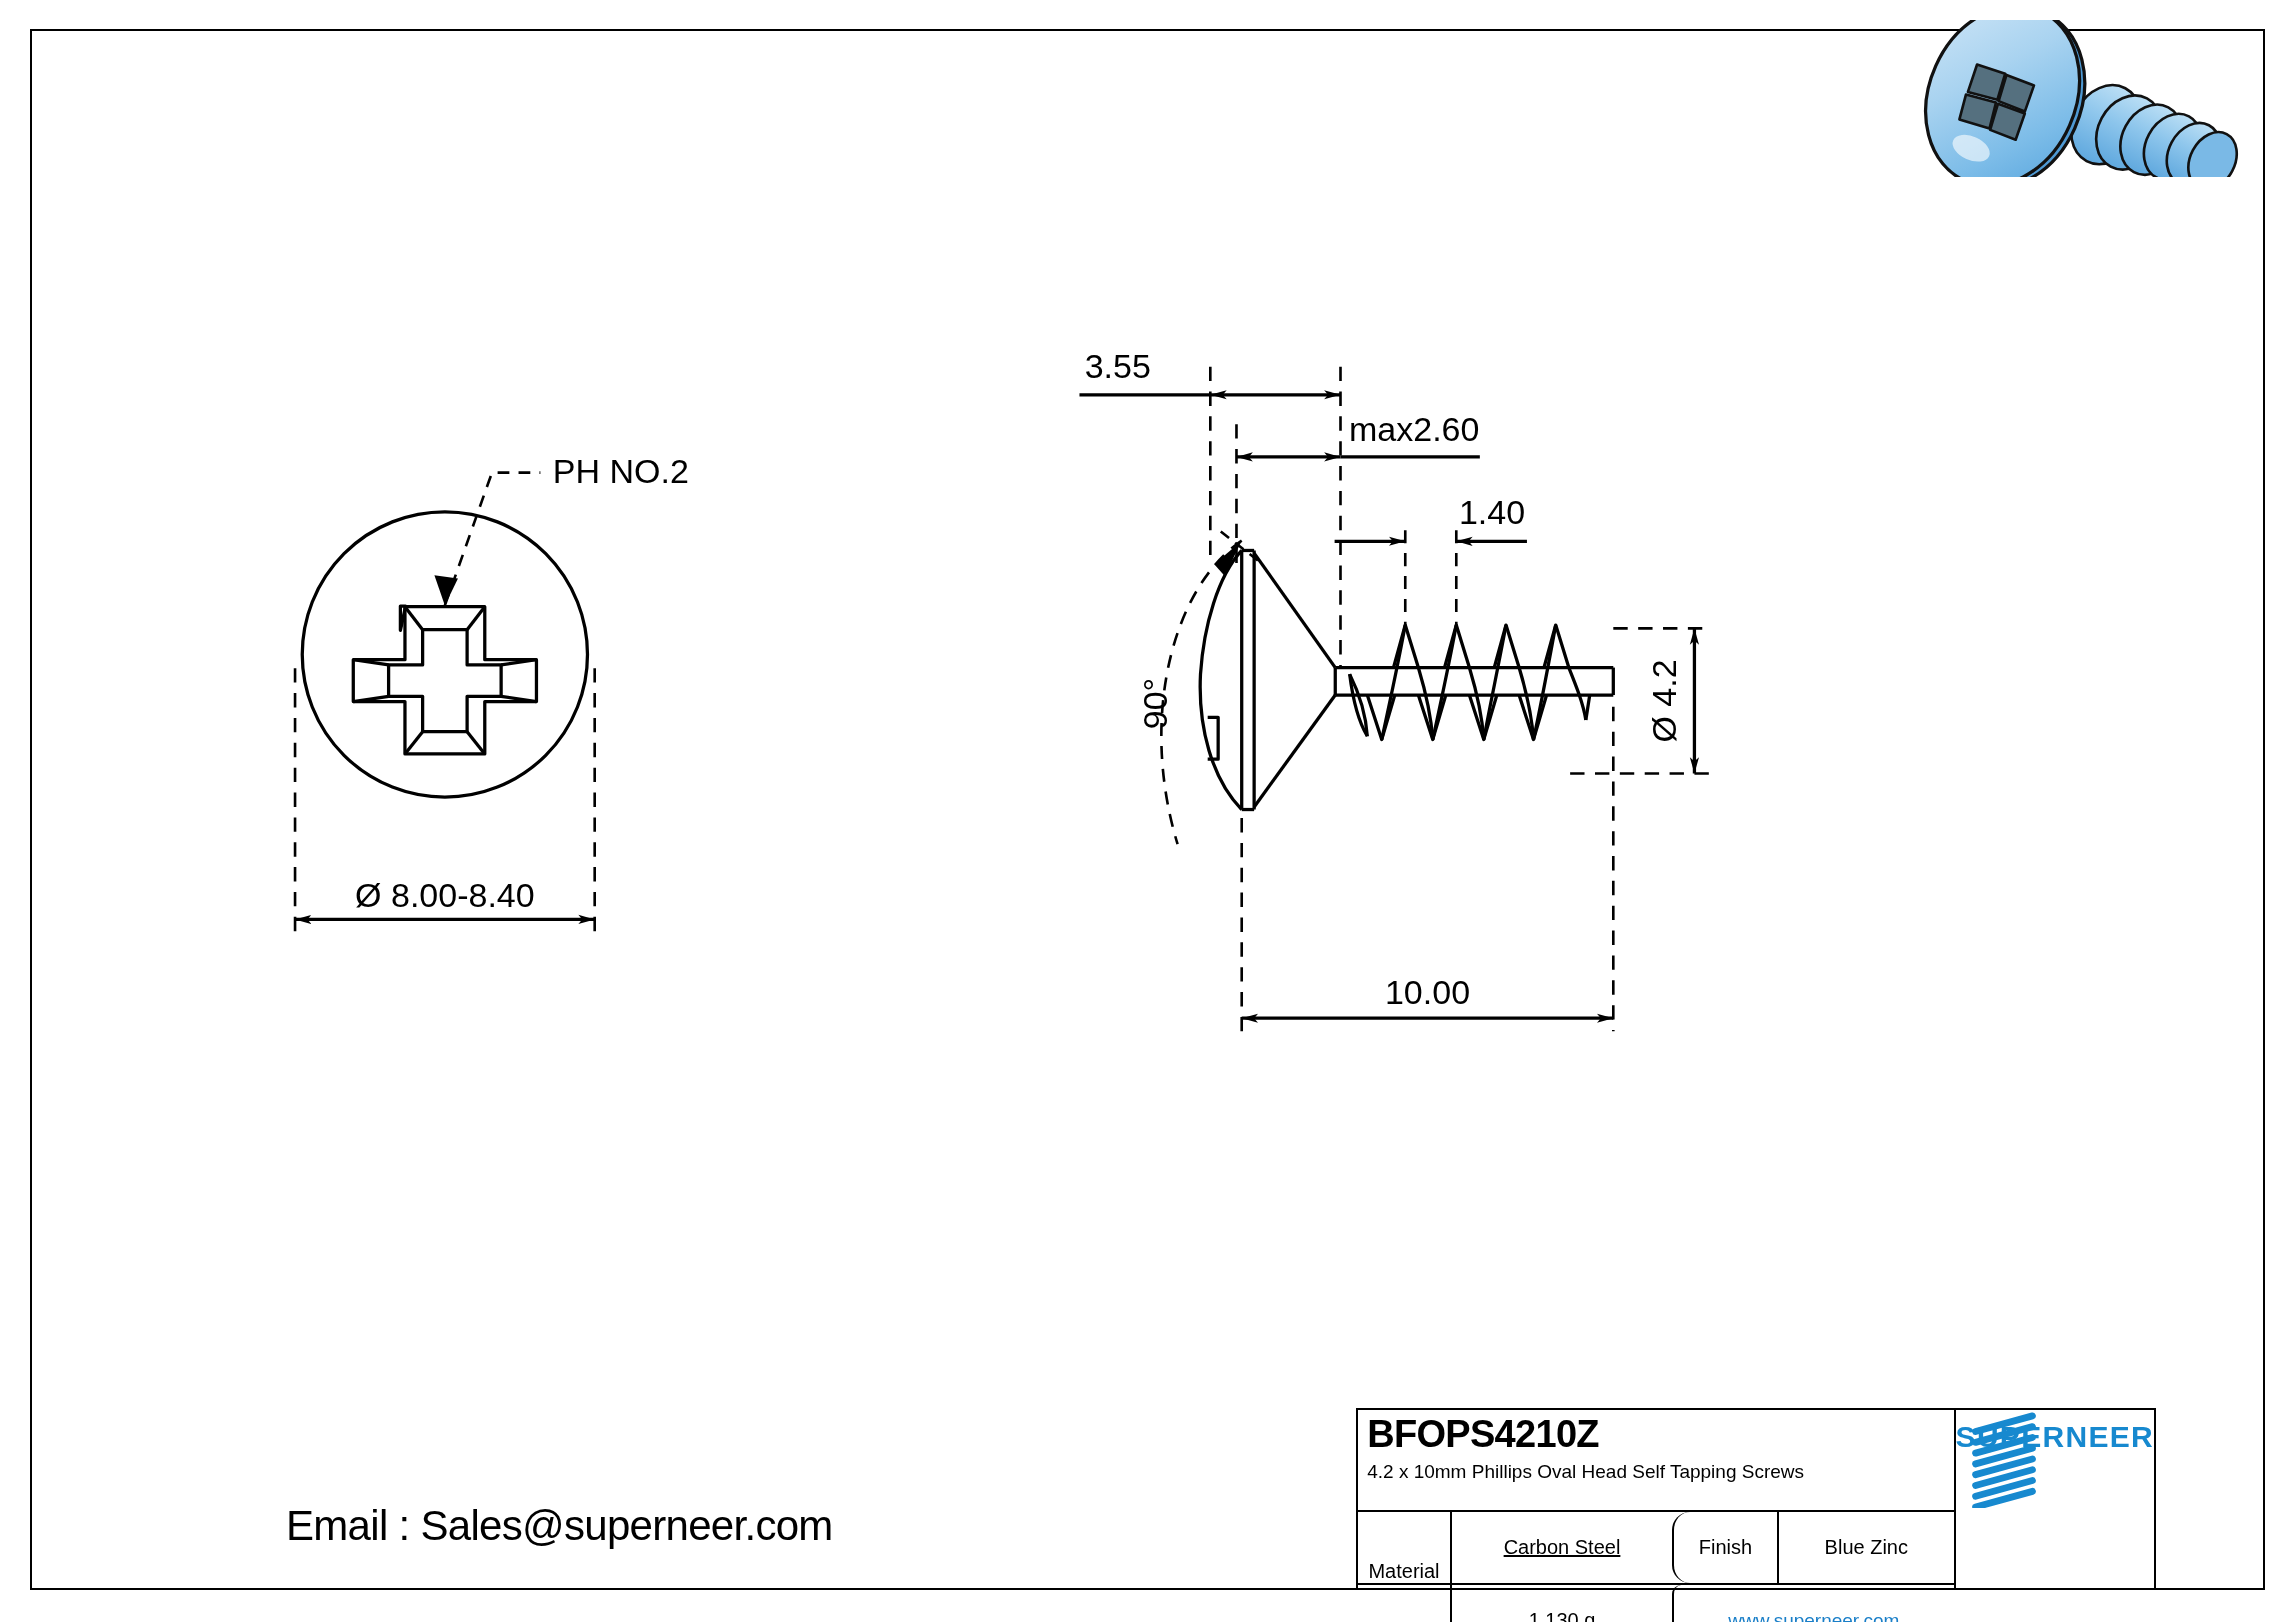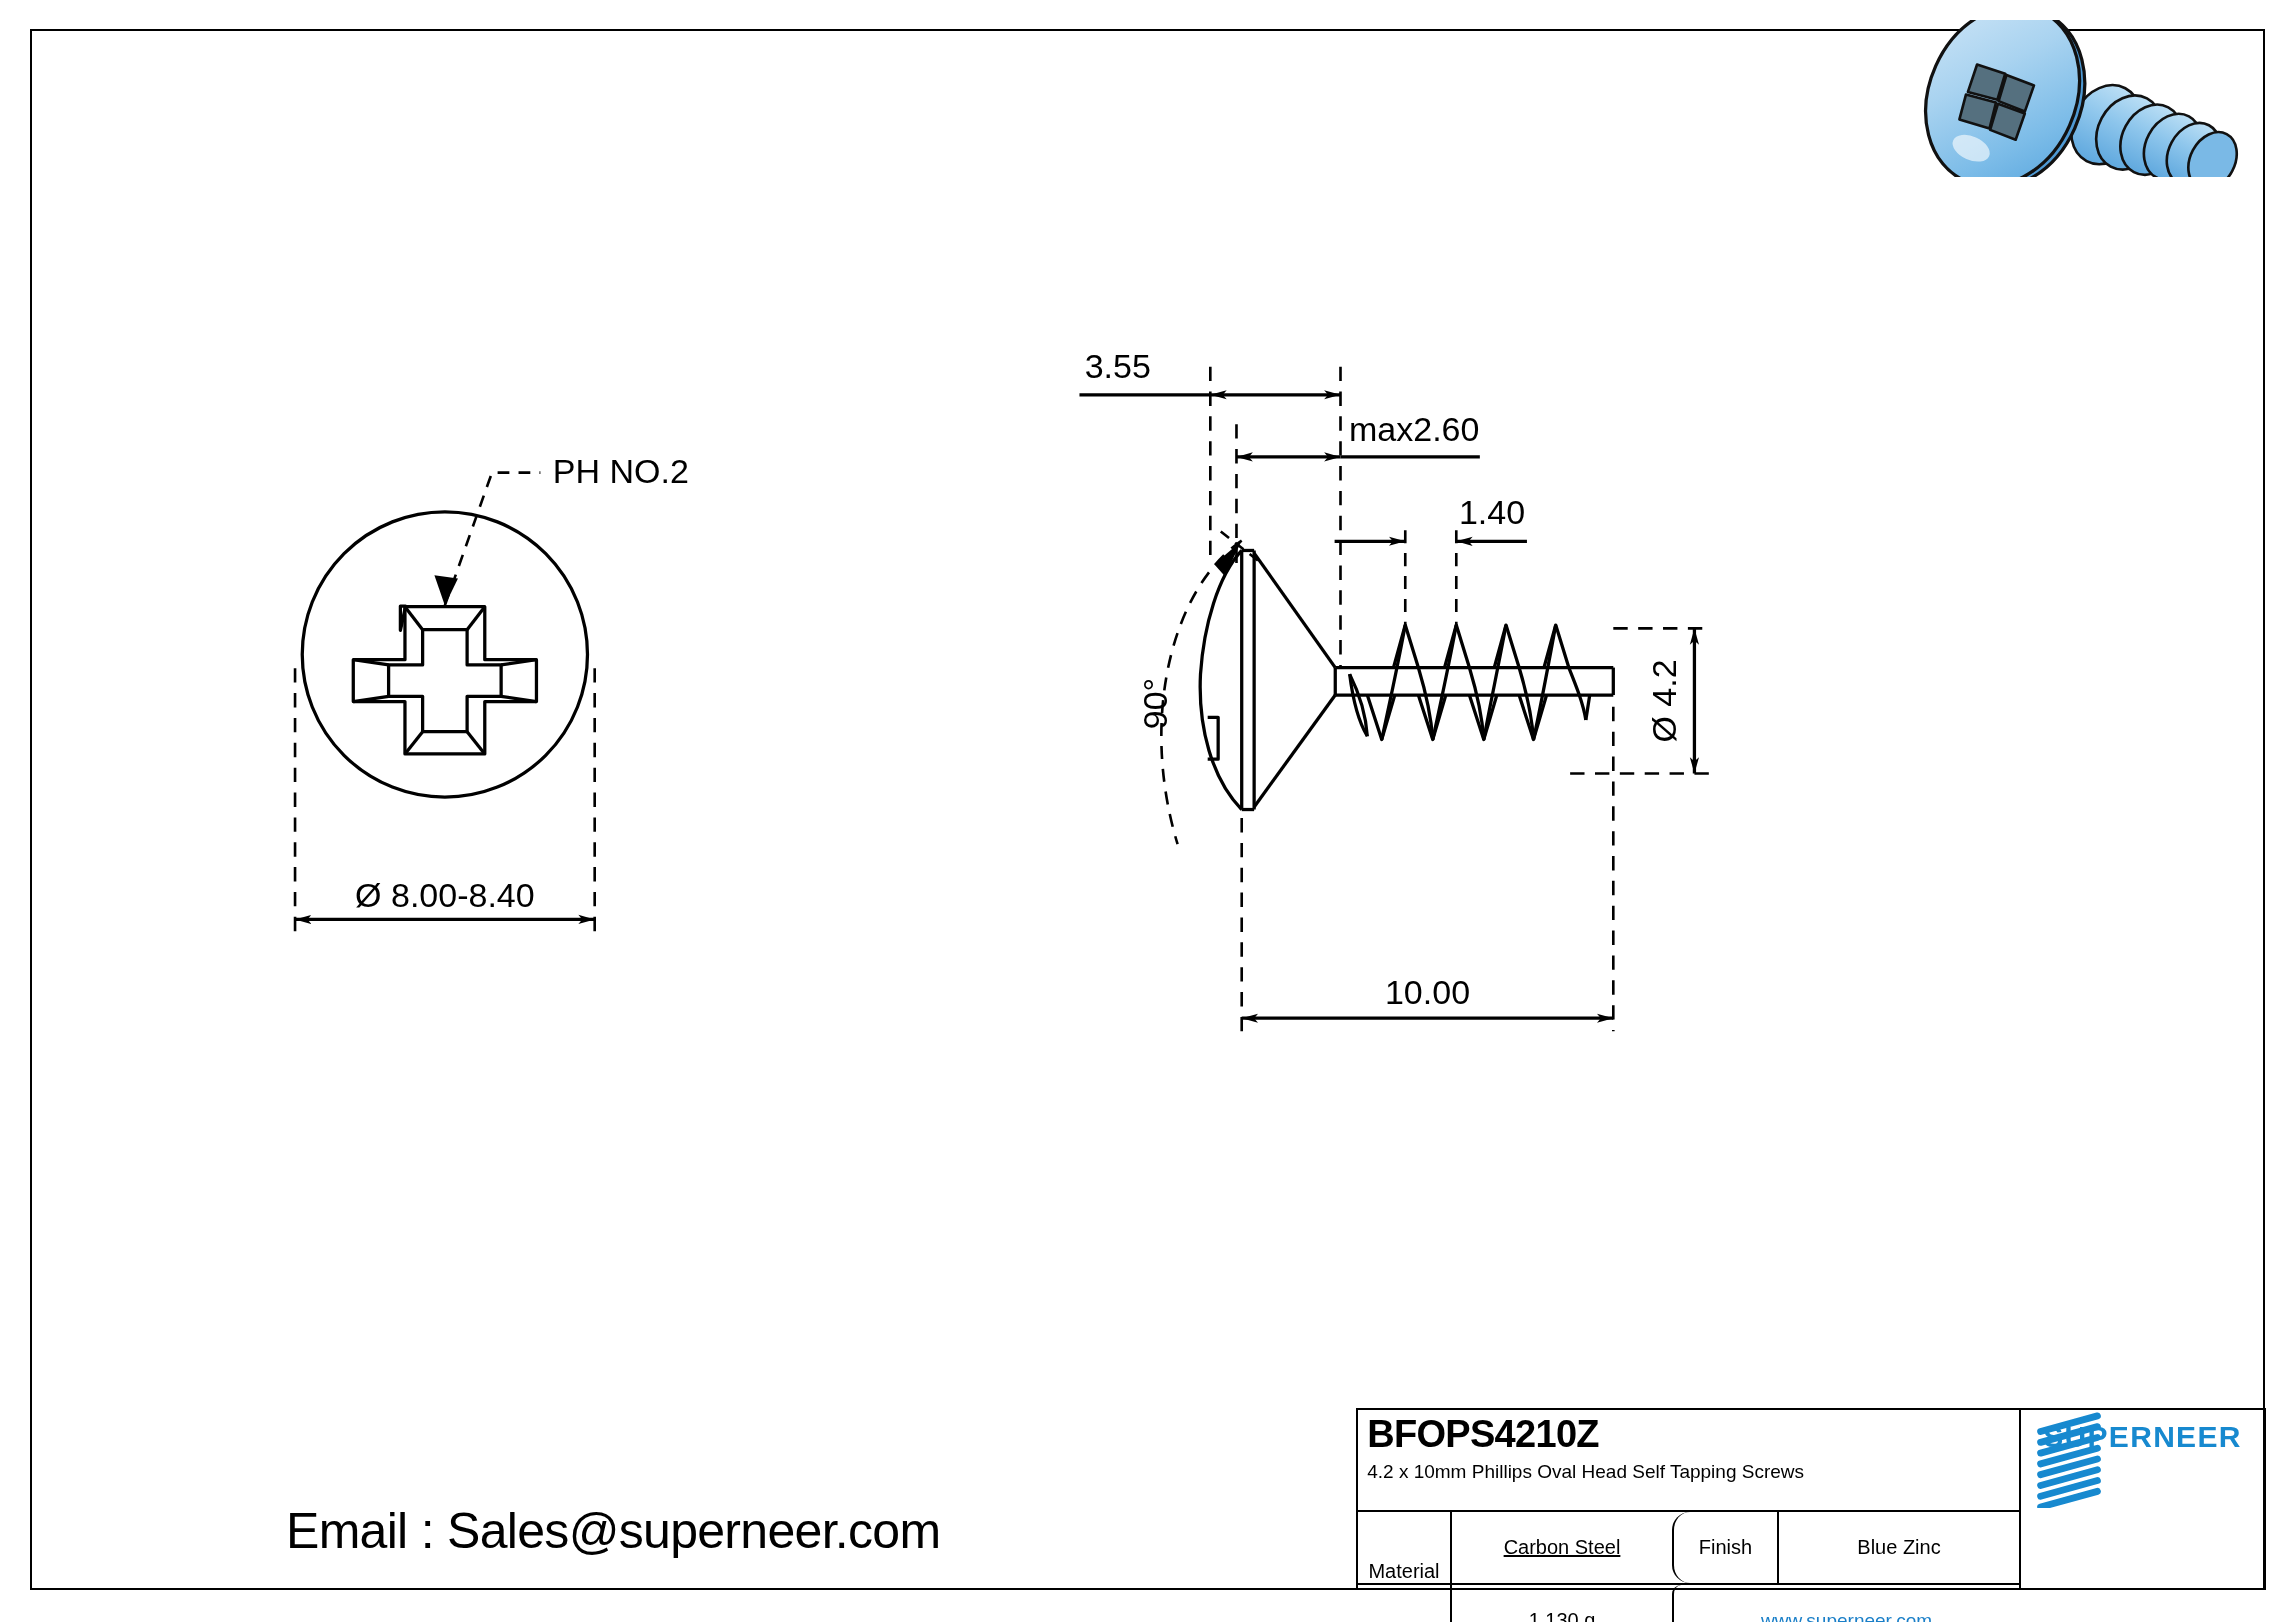--- a/index.html
+++ b/index.html
@@ -5,21 +5,21 @@
   html,body{margin:0;padding:0;background:#ffffff;}
   body{width:2295px;height:1623px;position:relative;overflow:hidden;
        font-family:"Liberation Sans","DejaVu Sans",sans-serif;color:#000;}
   .frame{position:absolute;left:30px;top:29.4px;width:2235px;height:1561px;
          border:2.6px solid #000;box-sizing:border-box;}
   svg{position:absolute;left:0;top:0;}
   .dwg{position:absolute;left:0;top:0;width:2295px;height:1623px;}
   text{font-family:"Liberation Sans","DejaVu Sans",sans-serif;fill:#000;}
 
   
-  .tblock{position:absolute;left:1356px;top:1408px;width:910px;height:182px;
+  .tblock{position:absolute;left:1356px;top:1408px;width:800px;height:182px;
           display:flex;box-sizing:border-box;}
   .tb-left{width:665px;border:2.6px solid #000;border-right-width:2px;box-sizing:border-box;
            display:flex;flex-direction:column;}
   .tb-top{flex:0 0 102px;border-bottom:2.6px solid #000;box-sizing:border-box;
           padding:5.2px 0 0 9.2px;}
   .part-no{font-size:38px;font-weight:bold;line-height:1.02;letter-spacing:-0.7px;}
   .part-desc{font-size:19px;line-height:1.3;margin-top:6.5px;}
   .tb-rows{flex:1;display:flex;flex-direction:column;}
   .tb-row{flex:1;display:flex;box-sizing:border-box;}
   .tb-row.r1{border-bottom:2.6px solid #000;}
@@ -32,21 +32,21 @@
   .c-fin-val{flex:1;text-align:right;}
   .c-web{flex:1;color:#1a7fc8;font-size:19px;border-radius:9px;}
   .tb-right{flex:1;border:2.6px solid #000;border-left:none;box-sizing:border-box;
             position:relative;display:flex;flex-direction:column;
             align-items:center;justify-content:flex-start;padding-top:9.2px;}
   .logo-mark{width:98px;height:98px;}
   .logo-word{font-size:30px;font-weight:bold;color:#1789cf;letter-spacing:1.3px;
              margin-top:1.3px;}
 
   
-  .email{position:absolute;left:286px;top:1502px;font-size:50px;
+  .email{position:absolute;left:286px;top:1502px;font-size:42px;
          font-family:"Liberation Sans","DejaVu Sans",sans-serif;
          letter-spacing:-0.7px;white-space:nowrap;}
 
   
   .render3d{position:absolute;left:1894px;top:19.6px;width:399px;height:157px;}
 </style>
 </head>
 <body>
 
 <div class="frame"></div>

